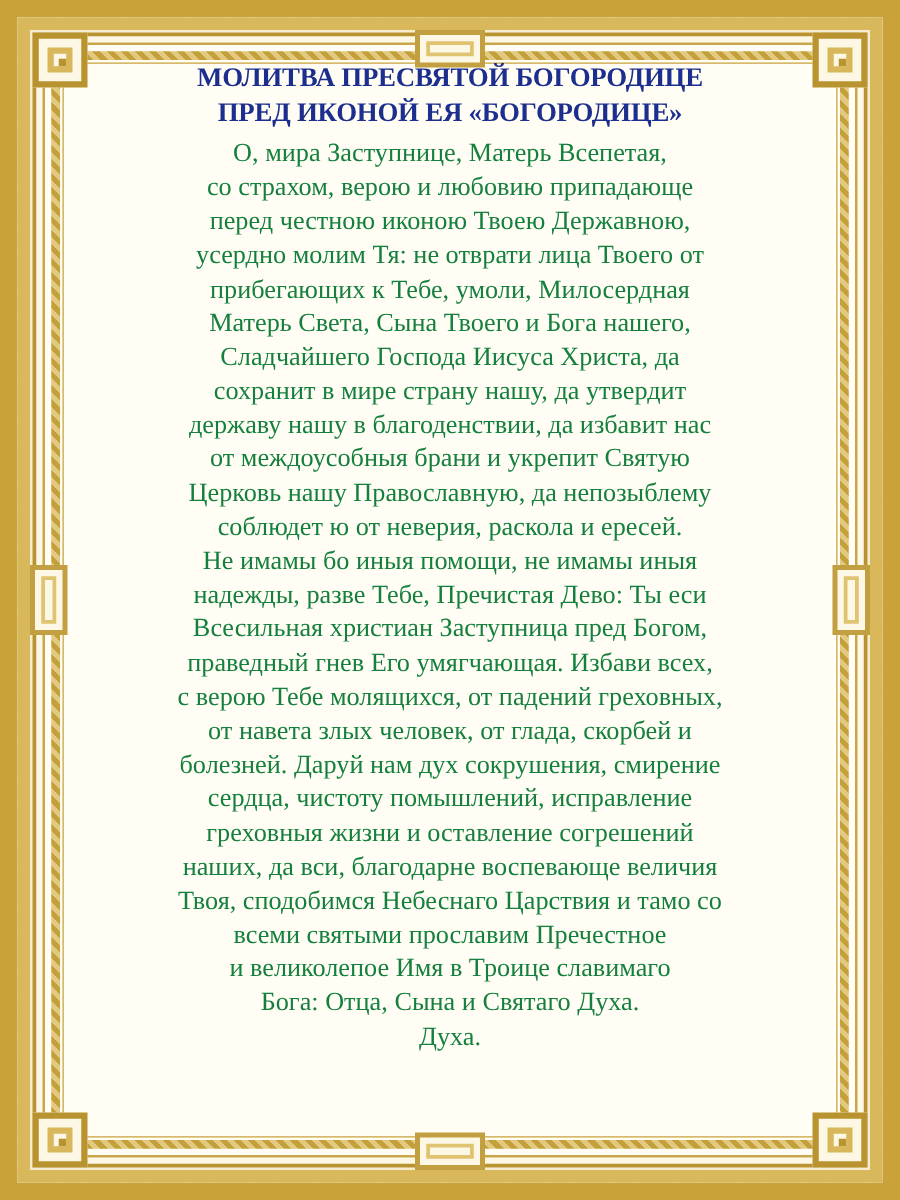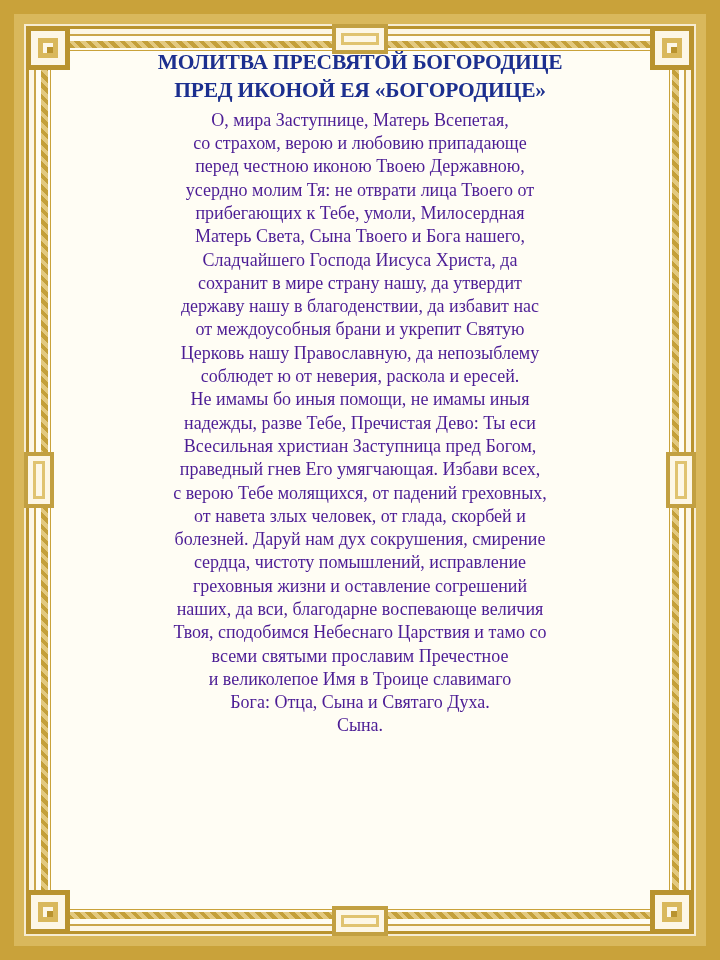--- a/index.html
+++ b/index.html
@@ -141,22 +141,22 @@
     font-weight: bold;
     font-size: 21.5px;
     line-height: 1.32;
     letter-spacing: -0.2px;
     margin: 6px 0 4px 0;
     font-family: "Liberation Serif", serif;
   }
   .title .l1 { display: block; }
   .title .l2 { display: block; }
   .body {
-    color: #4c1d95;
-    font-size: 18px;
+    color: #15803d;
+    font-size: 21px;
     line-height: 1.295;
     font-family: "Liberation Serif", serif;
   }
   .body p {
     margin: 0;
     white-space: pre-line;
   }
   .amen {
     margin-top: 0;
   }
@@ -216,17 +216,17 @@
 с верою Тебе молящихся, от падений греховных,
 от навета злых человек, от глада, скорбей и
 болезней. Даруй нам дух сокрушения, смирение
 сердца, чистоту помышлений, исправление
 греховныя жизни и оставление согрешений
 наших, да вси, благодарне воспевающе величия
 Твоя, сподобимся Небеснаго Царствия и тамо со
 всеми святыми прославим Пречестное
 и великолепое Имя в Троице славимаго
 Бога: Отца, Сына и Святаго Духа.</p>
-      <p class="amen">Сына.</p>
+      <p class="amen">Духа.</p>
     </div>
   </div>
 
 </div>
 
 </body></html>

